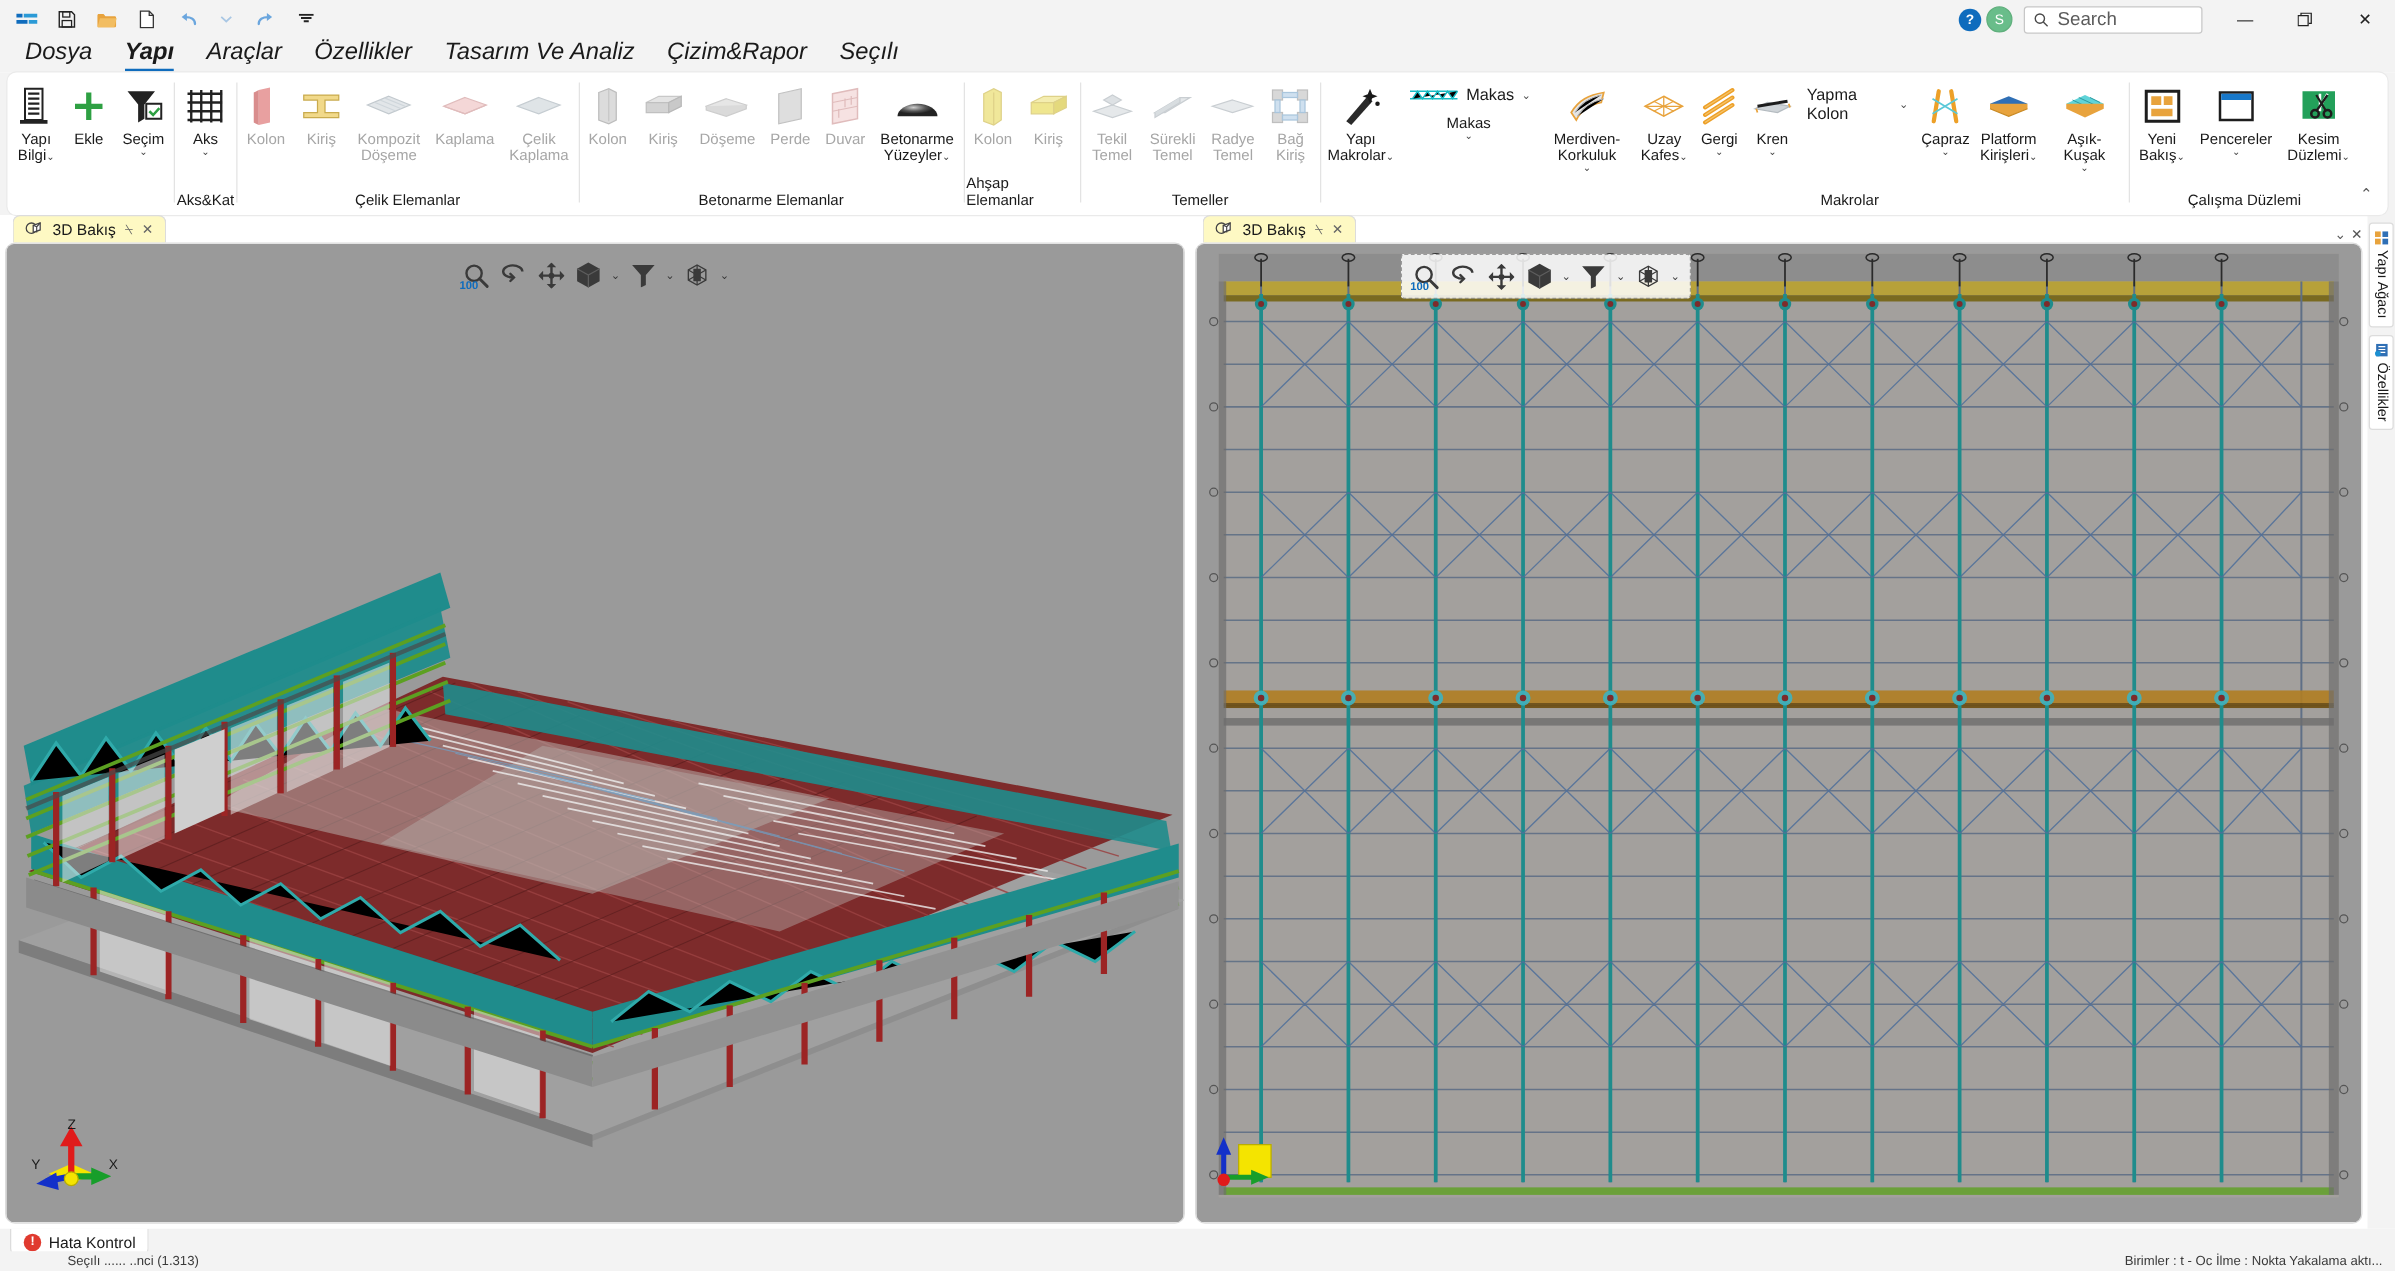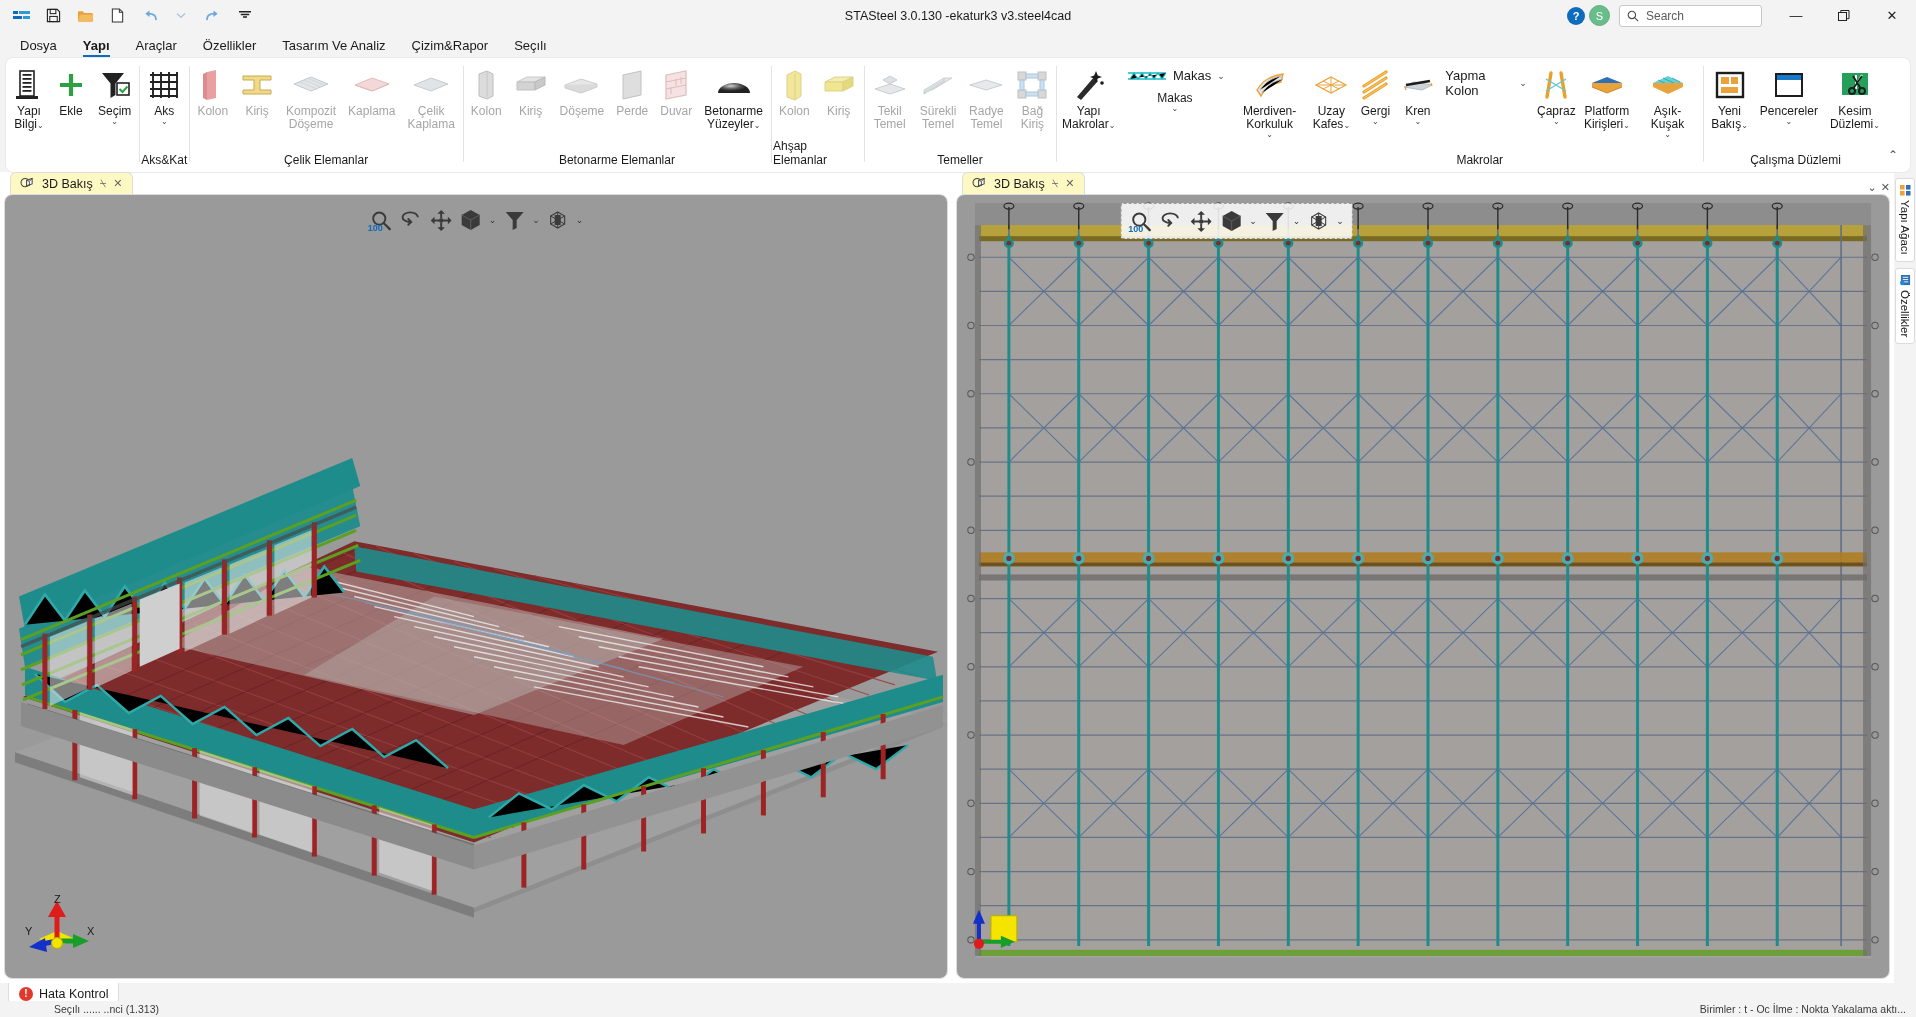--- a/index.html
+++ b/index.html
@@ -32,29 +32,29 @@
   }
   .avatar {
     width:21px;height:21px;border-radius:50%;background:#69bd8a;color:#fff;
     font-size:11px;display:flex;align-items:center;justify-content:center;
     border:1px solid #5faf7c;
   }
   .searchbox {
     width:143px;height:22px;border:1px solid #c7c7c7;background:#fff;border-radius:3px;
     display:flex;align-items:center;gap:7px;padding:0 7px; margin-left:5px; margin-right:8px;
   }
-  .searchbox span.ph { color:#5b5b5b; font-size:12px; }
+  .searchbox span.ph { color:#5b5b5b; font-size:15px; }
   .wbtn { width:44px;height:32px;display:flex;align-items:center;justify-content:center;font-size:13px;color:#222; }
 
   
   .ribbon-tabs {
     height:26px; background:#f3f3f3; display:flex; align-items:flex-end; padding-left:8px; gap:2px;
   }
   .rtab {
-    padding:2px 12px 5px; font-size:13px; color:#1a1a1a; position:relative; cursor:default;
+    padding:2px 12px 5px; font-size:19px; color:#1a1a1a; position:relative; cursor:default;font-style:italic;
   }
   .rtab.active { font-weight:bold; }
   .rtab.active::after {
     content:""; position:absolute; left:12px; right:12px; bottom:1px; height:2.5px; background:#0f6cbd;
   }
   
   .ribbon {
     height:114px; background:#f3f3f3; padding:0 6px 0 6px; display:flex; align-items:stretch;
     position:relative;
   }
@@ -193,21 +193,20 @@
           <path d="M2 11c0-4 3.5-6 8-6" fill="none" stroke="#6ba6de" stroke-width="2" stroke-linecap="round"></path>
           <path d="M9 1.5L13.5 5 9 8.5z" fill="#6ba6de"></path>
         </svg>
     </div>
     <div class="qat-btn">
       <svg width="12" height="9" viewBox="0 0 12 9">
           <path d="M0 0.8h12M1.8 3.4h8.4M4 6h4" stroke="#222" stroke-width="1.5"></path>
         </svg>
     </div>
   </div>
-  <div class="title-text">STASteel 3.0.130 -ekaturk3 v3.steel4cad</div>
   <div class="tb-right">
     <div class="help-circle">?</div>
     <div class="avatar">S</div>
     <div class="searchbox">
       <svg width="12" height="12" viewBox="0 0 13 13">
           <circle cx="5.3" cy="5.3" r="4" fill="none" stroke="#4a4a4a" stroke-width="1.2"></circle>
           <path d="M8.3 8.3L12 12" stroke="#4a4a4a" stroke-width="1.2"></path>
         </svg>
       <span class="ph">Search</span>
     </div>

